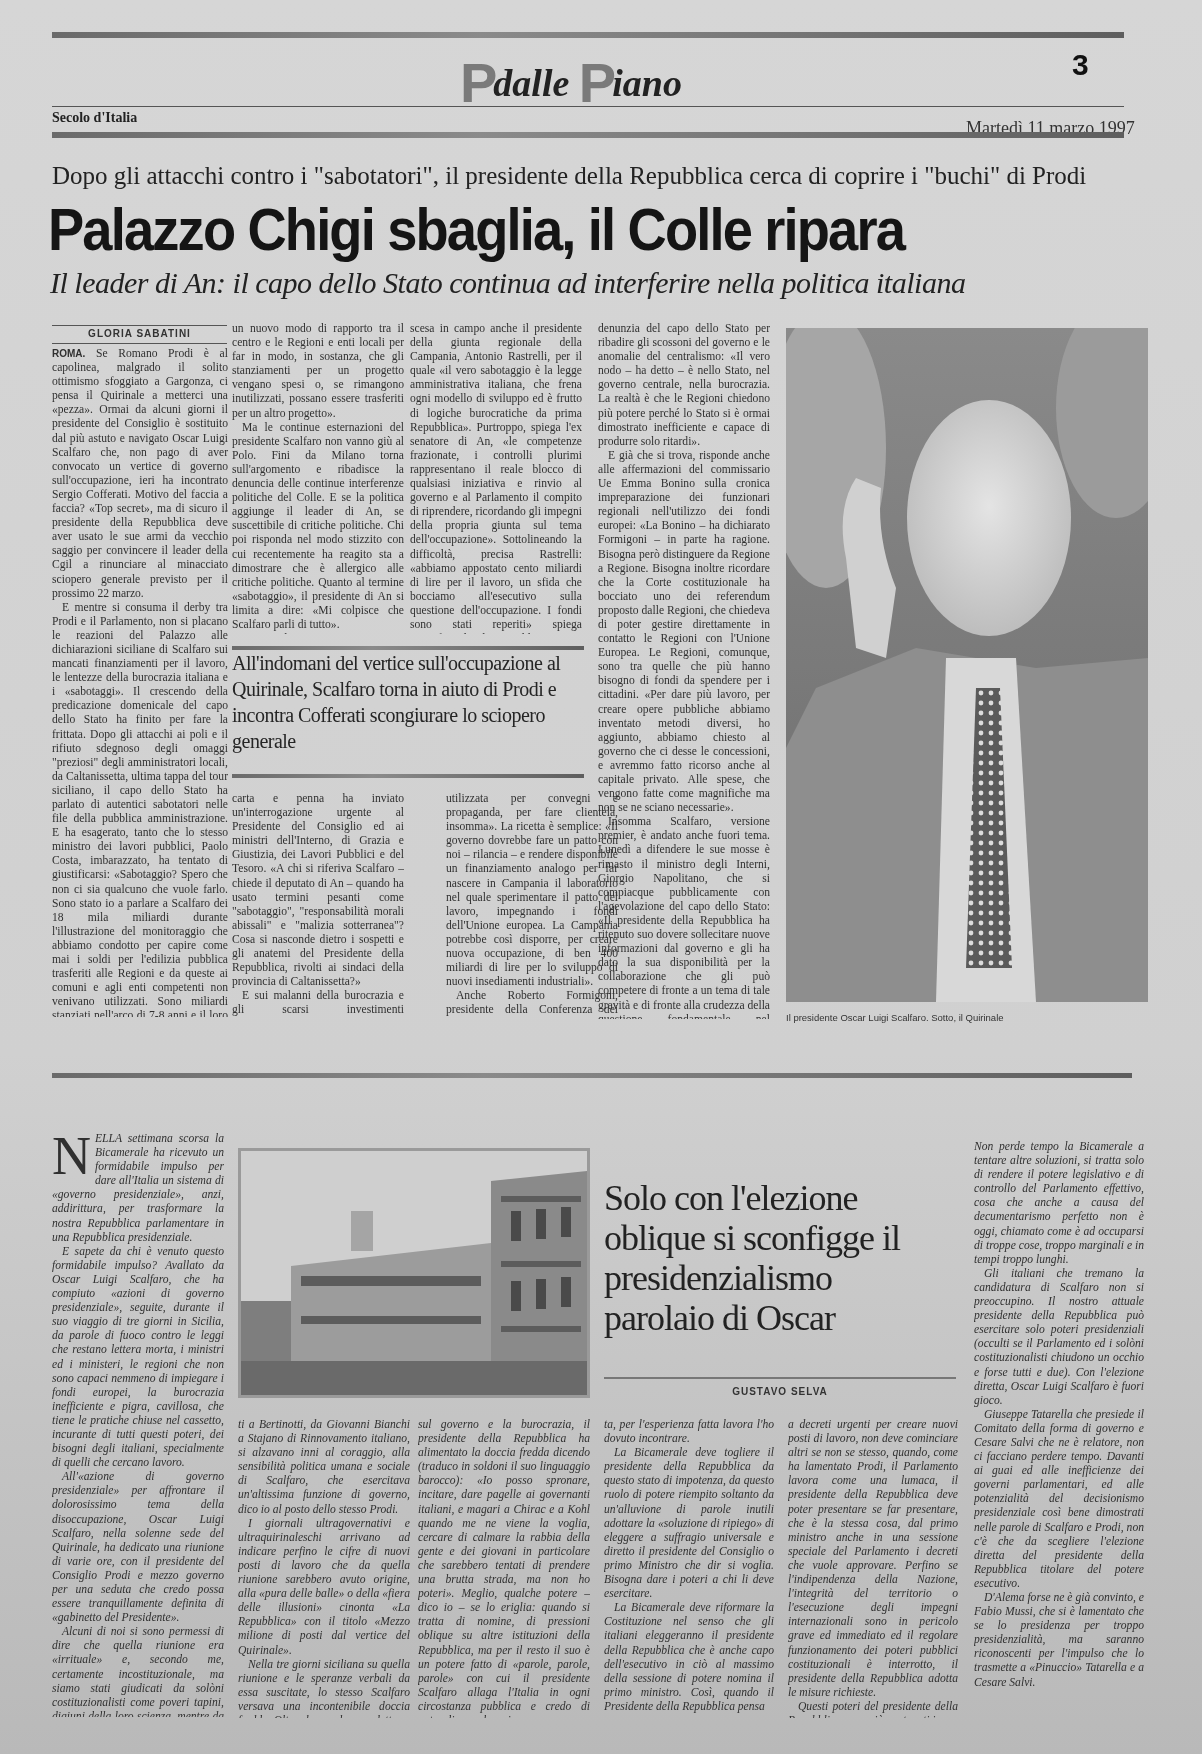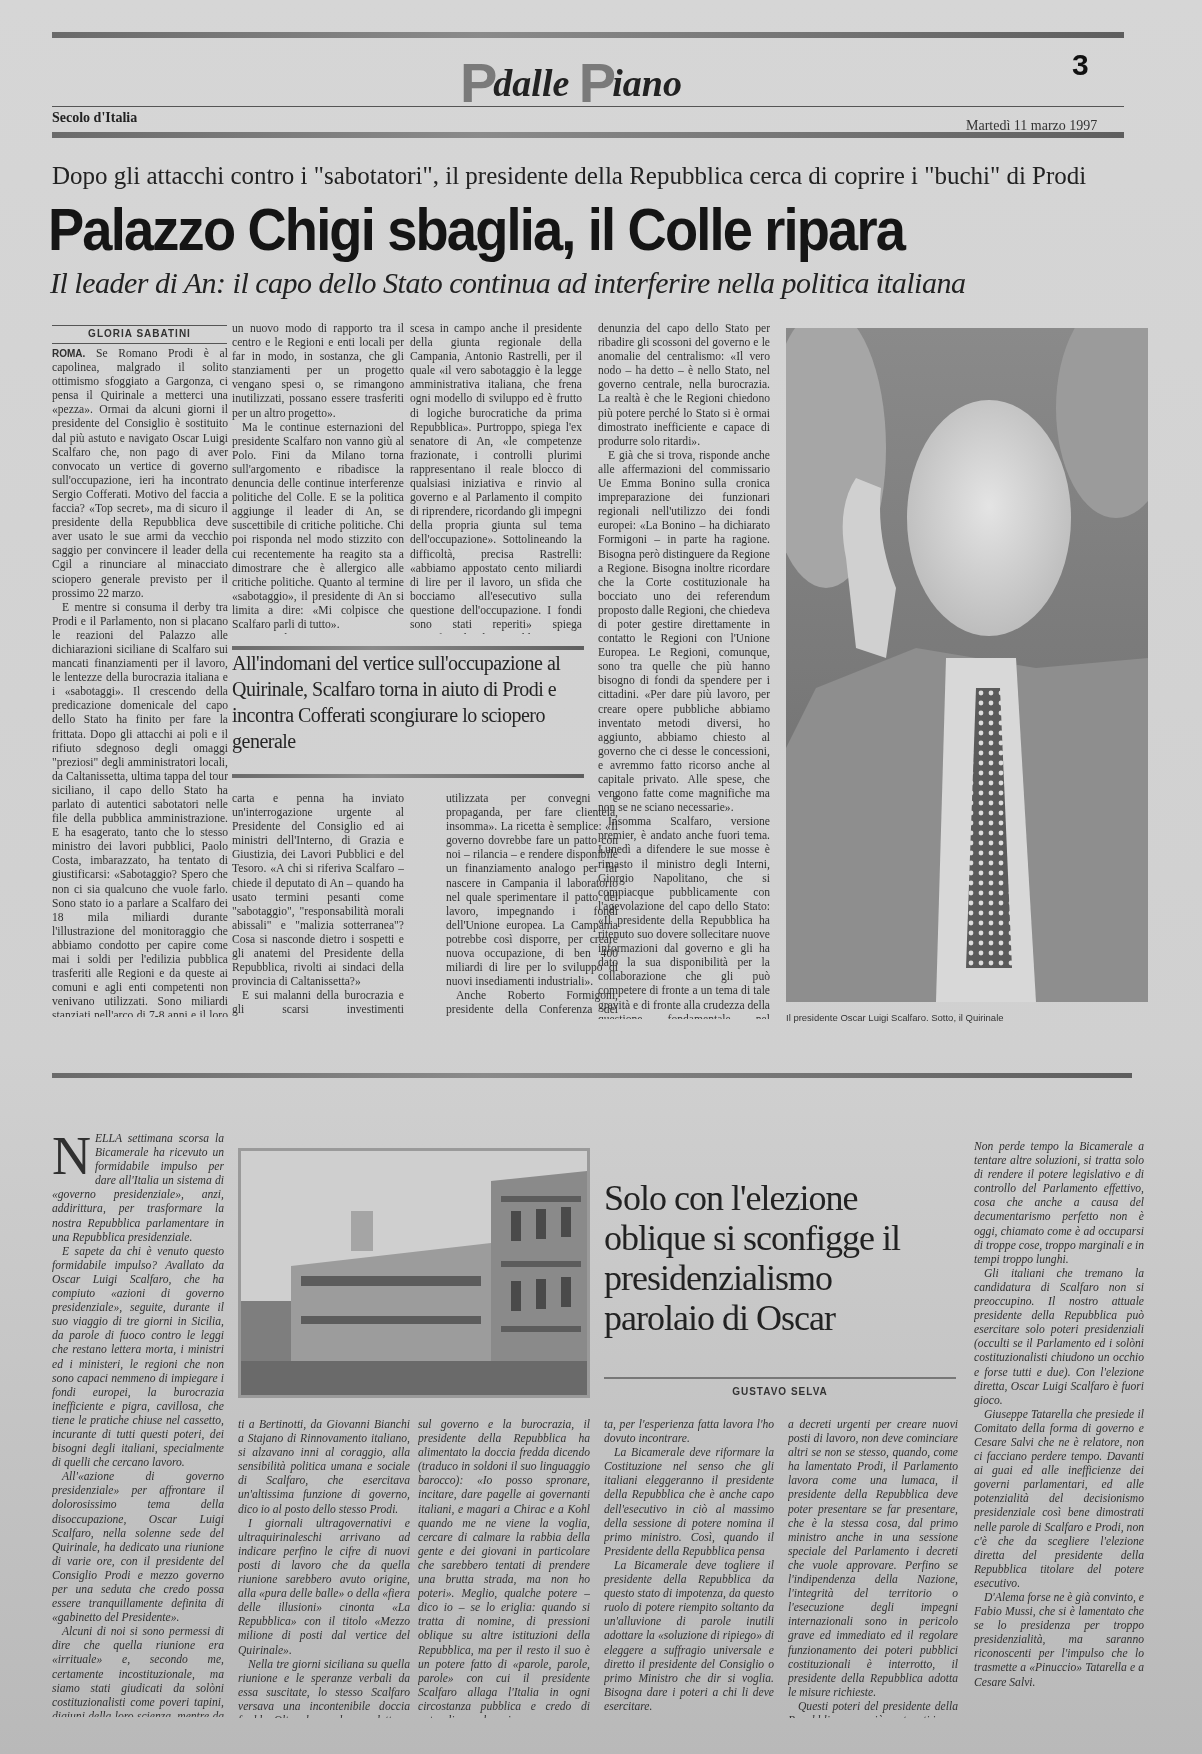--- a/index.html
+++ b/index.html
@@ -4,21 +4,21 @@
 <style>
   html,body{margin:0;padding:0;}
   body{width:1202px;height:1754px;background:#cfcfcf;position:relative;overflow:hidden;font-family:"Liberation Serif",serif;color:#2a2a2a;}
   .page{position:absolute;left:0;top:0;width:1202px;height:1754px;background:linear-gradient(180deg,#d6d6d6 0%,#d0d0d0 60%,#b9b9b9 100%);}
   .rule{position:absolute;height:6px;background:linear-gradient(90deg,#6a6a6a,#8a8a8a 40%,#5e5e5e);}
   .thin{position:absolute;height:2px;background:#555;}
   .section-title{position:absolute;left:460px;top:50px;font-family:"Liberation Serif",serif;font-style:italic;font-weight:bold;font-size:38px;color:#222;letter-spacing:0px;}
   .section-title .cap{font-family:"Liberation Sans",sans-serif;font-style:normal;font-size:56px;color:#7a7a7a;font-weight:900;vertical-align:-6px;margin-right:-4px;}
   .page-num{position:absolute;left:1072px;top:48px;font-family:"Liberation Sans",sans-serif;font-weight:bold;font-size:30px;color:#111;}
   .masthead{position:absolute;left:52px;top:110px;font-family:"Liberation Serif",serif;font-weight:bold;font-size:14px;color:#222;}
-  .dateline{position:absolute;left:966px;top:118px;font-family:"Liberation Serif",serif;font-size:14px;color:#333;}
+  .dateline{position:absolute;left:966px;top:118px;font-family:"Liberation Serif",serif;font-size:18px;color:#333;}
   .kicker{position:absolute;left:52px;top:162px;font-family:"Liberation Serif",serif;font-size:25px;color:#222;white-space:nowrap;}
   .headline{position:absolute;left:48px;top:196px;font-family:"Liberation Sans",sans-serif;font-weight:bold;font-size:59px;color:#151515;white-space:nowrap;letter-spacing:-2px;transform:scaleX(0.92);transform-origin:left;}
   .subhead{position:absolute;left:50px;top:266px;font-family:"Liberation Serif",serif;font-style:italic;font-size:30px;color:#222;white-space:nowrap;letter-spacing:-0.5px;text-align:center;}
   .col{position:absolute;font-family:"Liberation Serif",serif;font-size:11.6px;line-height:14.1px;color:#303030;text-align:justify;overflow:hidden;}
   .col p{margin:0;text-indent:10px;}
   .col p:first-child{text-indent:0;}
   .col.it{font-style:italic;}
   .byline{position:absolute;font-family:"Liberation Sans",sans-serif;font-weight:bold;font-size:10px;letter-spacing:1px;color:#333;text-align:center;}
   .pull{position:absolute;left:232px;top:650px;width:350px;text-align:left;font-family:"Liberation Serif",serif;font-size:20px;line-height:26px;color:#252525;letter-spacing:-0.5px;}
   .photo{position:absolute;overflow:hidden;}
@@ -158,22 +158,22 @@
     <p>I giornali ultragovernativi e ultraquirinaleschi arrivano ad indicare perfino le cifre di nuovi posti di lavoro che da quella riunione sarebbero avuto origine, alla «pura delle balle» o della «fiera delle illusioni» cinonta «La Repubblica» con il titolo «Mezzo milione di posti dal vertice del Quirinale».</p>
     <p>Nella tre giorni siciliana su quella riunione e le speranze verbali da essa suscitate, lo stesso Scalfaro versava una incontenibile doccia fredda. Oltre che con le cose dette</p>
   </div>
 
   <div class="col it" style="left:418px;top:1418px;width:172px;height:300px;">
     <p>sul governo e la burocrazia, il presidente della Repubblica ha alimentato la doccia fredda dicendo (traduco in soldoni il suo linguaggio barocco): «Io posso spronare, incitare, dare pagelle ai governanti italiani, e magari a Chirac e a Kohl quando me ne viene la voglia, cercare di calmare la rabbia della gente e dei giovani in particolare che sarebbero tentati di prendere una brutta strada, ma non ho poteri». Meglio, qualche potere – dico io – se lo eriglia: quando si tratta di nomine, di pressioni oblique su altre istituzioni della Repubblica, ma per il resto il suo è un potere fatto di «parole, parole, parole» con cui il presidente Scalfaro allaga l'Italia in ogni circostanza pubblica e credo di poter dire anche priva-</p>
   </div>
 
   <div class="col it" style="left:604px;top:1418px;width:170px;height:300px;">
     <p>ta, per l'esperienza fatta lavora l'ho dovuto incontrare.</p>
+    <p>La Bicamerale deve togliere il presidente della Repubblica da questo stato di impotenza, da questo ruolo di potere riempito soltanto da un'alluvione di parole inutili adottare la «soluzione di ripiego» di eleggere a suffragio universale e diretto il presidente del Consiglio o primo Ministro che dir si voglia. Bisogna dare i poteri a chi li deve esercitare.</p>
     <p>La Bicamerale deve riformare la Costituzione nel senso che gli italiani eleggeranno il presidente della Repubblica che è anche capo dell'esecutivo in ciò al massimo della sessione di potere nomina il primo ministro. Così, quando il Presidente della Repubblica pensa</p>
-    <p>La Bicamerale deve togliere il presidente della Repubblica da questo stato di impotenza, da questo ruolo di potere riempito soltanto da un'alluvione di parole inutili adottare la «soluzione di ripiego» di eleggere a suffragio universale e diretto il presidente del Consiglio o primo Ministro che dir si voglia. Bisogna dare i poteri a chi li deve esercitare.</p>
   </div>
 
   <div class="col it" style="left:788px;top:1418px;width:170px;height:300px;">
     <p>a decreti urgenti per creare nuovi posti di lavoro, non deve cominciare altri se non se stesso, quando, come ha lamentato Prodi, il Parlamento lavora come una lumaca, il presidente della Repubblica deve poter presentare se far presentare, che è la stessa cosa, dal primo ministro anche in una sessione speciale del Parlamento i decreti che vuole approvare. Perfino se l'indipendenza della Nazione, l'integrità del territorio o l'esecuzione degli impegni internazionali sono in pericolo grave ed immediato ed il regolare funzionamento dei poteri pubblici costituzionali è interrotto, il presidente della Repubblica adotta le misure richieste.</p>
     <p>Questi poteri del presidente della Repubblica sono già contenuti in</p>
   </div>
 
   <div class="col it" style="left:974px;top:1140px;width:170px;height:578px;">
     <p>Non perde tempo la Bicamerale a tentare altre soluzioni, si tratta solo di rendere il potere legislativo e di controllo del Parlamento effettivo, cosa che anche a causa del decumentarismo perfetto non è oggi, chiamato come è ad occuparsi di troppe cose, troppo marginali e in tempi troppo lunghi.</p>
     <p>Gli italiani che tremano la candidatura di Scalfaro non si preoccupino. Il nostro attuale presidente della Repubblica può esercitare solo poteri presidenziali (occulti se il Parlamento ed i solòni costituzionalisti chiudono un occhio e forse tutti e due). Con l'elezione diretta, Oscar Luigi Scalfaro è fuori gioco.</p>

